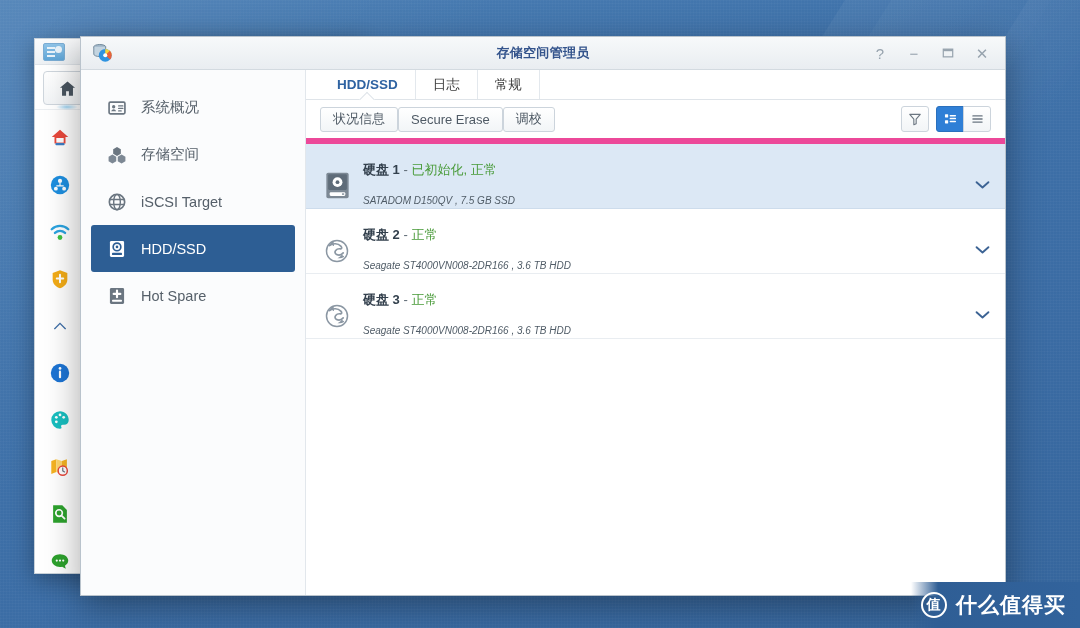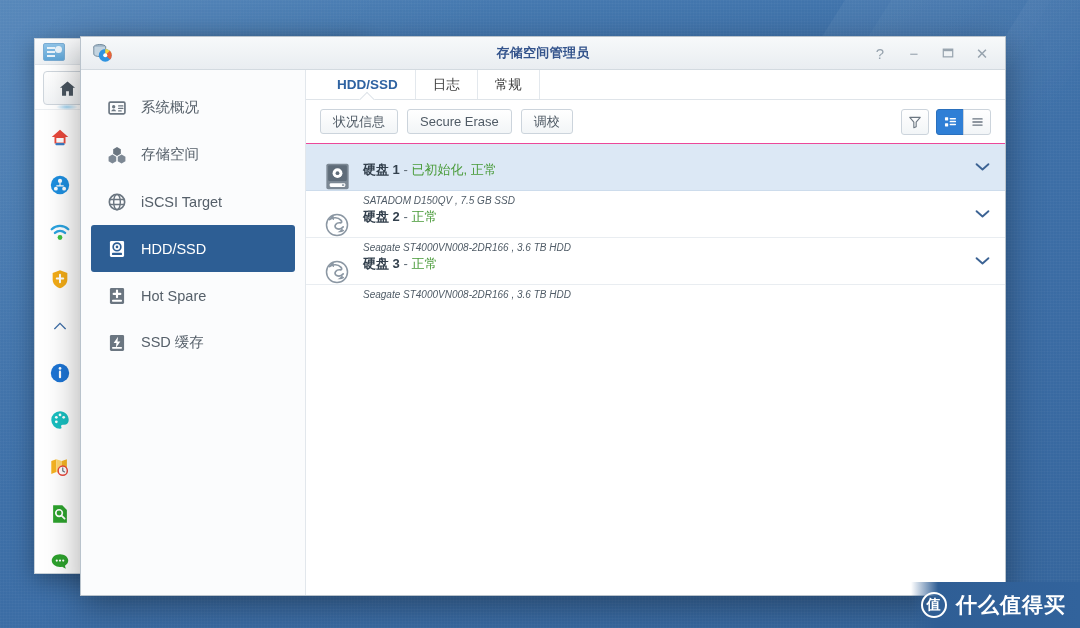--- a/index.html
+++ b/index.html
@@ -165,22 +165,22 @@
   .tab.active::after {
     content:""; position:absolute; left:50%; bottom:-6px;
     transform:translateX(-50%) rotate(45deg);
     width:10px; height:10px; background:#fff;
     border-left:1px solid #dfe4e9; border-top:1px solid #dfe4e9;
   }
 
   #toolbar {
     height:44px; flex:0 0 44px;
     display:flex; align-items:center;
-    padding:0 14px; gap:9px;
-    border-bottom:1px solid #ec4899;
+    padding:0 14px; 
+    border-bottom:6px solid #ec4899;
   }
   .tb-btn {
     height:25px; padding:0 12px;
     display:flex; align-items:center;
     border:1px solid #ccd4dc; border-radius:3px;
     background: linear-gradient(#ffffff,#f2f5f7);
     font-size:13px; color:#4f5a65; white-space:nowrap;
   }
   .tb-right { margin-left:auto; display:flex; align-items:center; gap:7px; }
   .icon-btn {
@@ -191,22 +191,22 @@
   }
   .seg { display:flex; }
   .seg .icon-btn { border-radius:0; margin-left:-1px; }
   .seg .icon-btn:first-child { border-radius:3px 0 0 3px; margin-left:0; }
   .seg .icon-btn:last-child  { border-radius:0 3px 3px 0; }
   .icon-btn.on { background:#2f7fd6; border-color:#2a70bd; }
 
   
   #disklist { flex:1; overflow:hidden; }
   .disk-row {
-    display:flex; align-items:flex-start;
-    height:47px; padding:18px 0 0 14px;
+    display:flex; align-items:center;
+    height:65px; padding:18px 0 0 14px;
     border-bottom:1px solid #e9edf1;
   }
   .disk-row.sel { background:#dce8f5; border-bottom-color:#cddcec; }
   .disk-ico { width:34px; flex:0 0 34px; display:flex; align-items:center; justify-content:center; }
   .disk-txt { flex:1; min-width:0; padding-left:9px; }
   .disk-line1 { font-size:13px; color:#33404d; line-height:16px; }
   .disk-line1 b { font-weight:bold; }
   .disk-line1 .sep { color:#5c6873; font-weight:normal; }
   .disk-line1 .status { color:#4a9b3a; }
   .disk-line2 { font-size:10px; color:#4f5b66; line-height:16px; margin-top:15px;font-style:italic; }
@@ -438,30 +438,20 @@
           <span class="nav-ico">
             <svg width="20" height="20" viewBox="0 0 24 24">
               <rect x="3.5" y="2.5" width="17" height="19" rx="1.6" fill="#6b7681"></rect>
               <path d="M12 5.5v8M8 9.5h8" stroke="#ffffff" stroke-width="2.6" stroke-linecap="round"></path>
               <rect x="6" y="16.6" width="12" height="2.4" rx="1" fill="#ffffff"></rect>
             </svg>
           </span>
           <span>Hot Spare</span>
         </div>
 
-        <div class="nav-item">
-          <span class="nav-ico">
-            <svg width="20" height="20" viewBox="0 0 24 24">
-              <rect x="3.5" y="2.5" width="17" height="19" rx="1.6" fill="#6b7681"></rect>
-              <path d="M13.2 4.5 8 12.1h3.3L10.6 18l5.4-7.8h-3.4z" fill="#ffffff"></path>
-              <rect x="6" y="16.8" width="12" height="2.2" rx="1" fill="#ffffff"></rect>
-            </svg>
-          </span>
-          <span>SSD 缓存</span>
-        </div>
       </nav>
 
       <section id="content">
 
         <div id="tabbar">
           <div class="tab active">HDD/SSD</div>
           <div class="tab">日志</div>
           <div class="tab">常规</div>
         </div>
 

